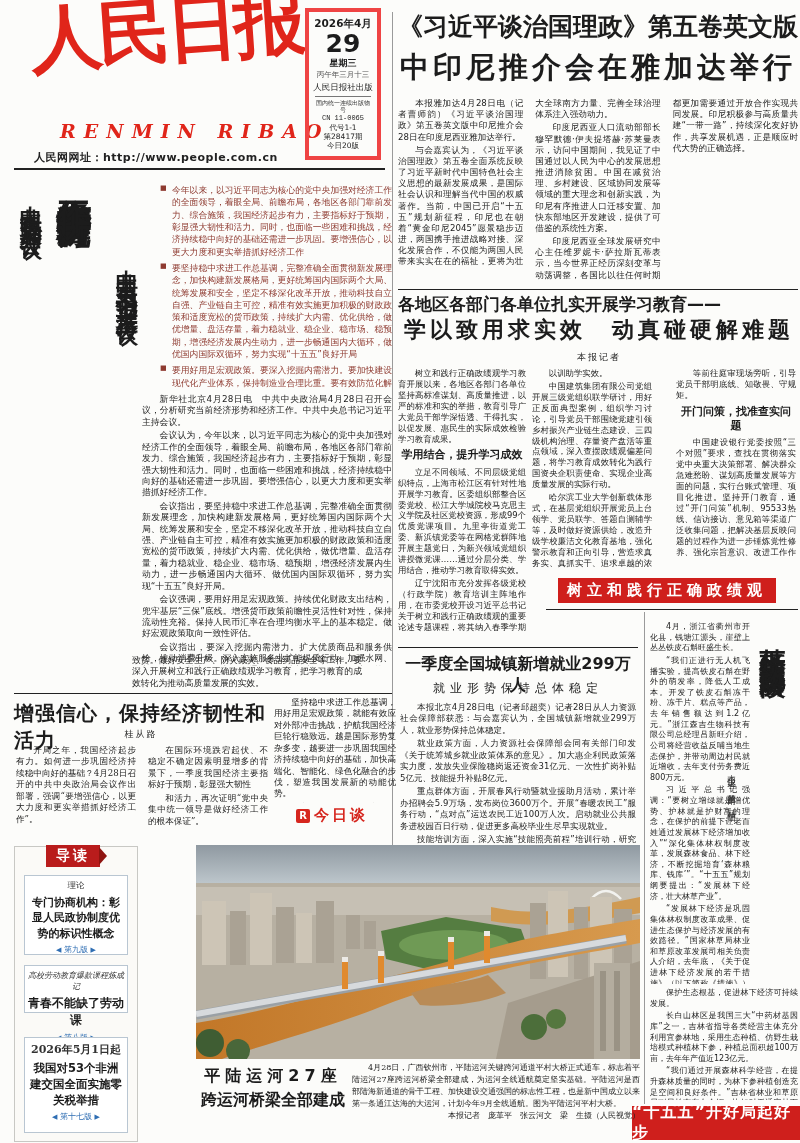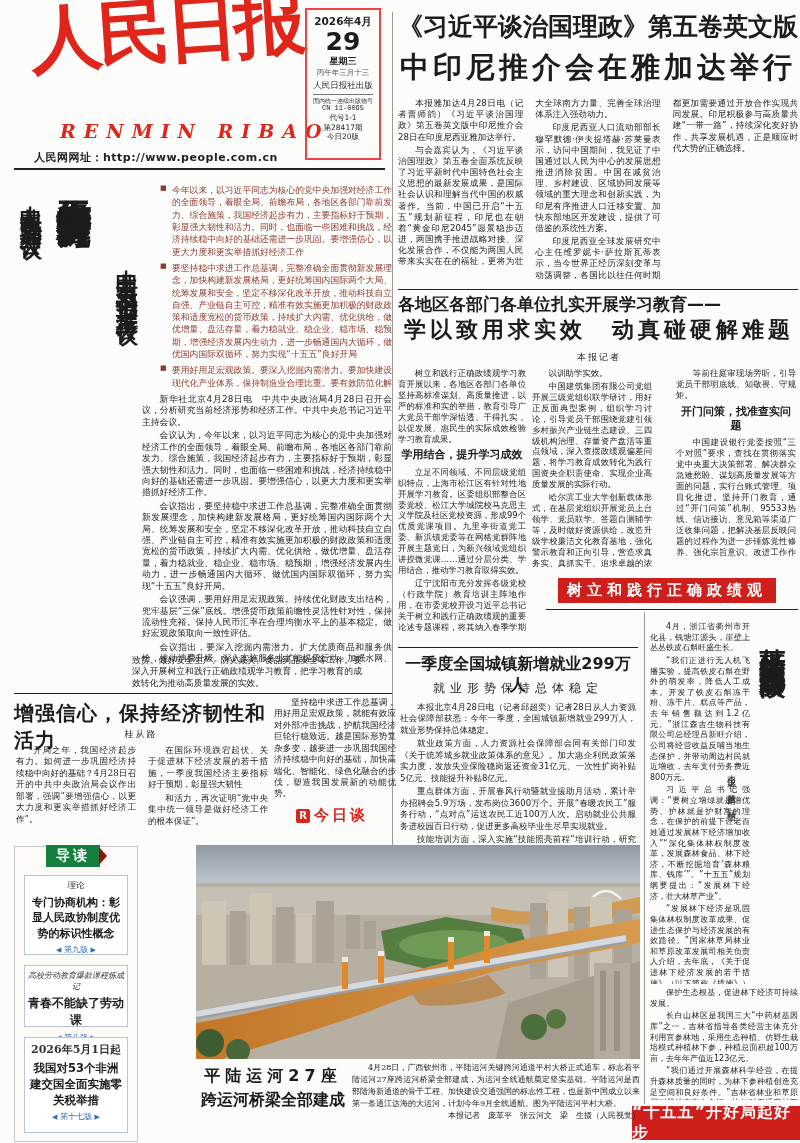--- a/index.html
+++ b/index.html
@@ -11,21 +11,21 @@
   .rule{background:#222;}
   .vrule{background:#9a9a9a;}
   .just p{margin:0 0 2px;text-indent:2em;text-align:justify;}
   .noindent p:first-child{text-indent:0;}
   
   #masthead-title{font-family:"DejaVu Serif","Liberation Serif",serif;font-weight:700;color:#e0251a;
     font-size:72px;letter-spacing:-4px;transform:rotate(-4deg);transform-origin:left top;line-height:1;}
   #masthead-latin{color:#e0251a;font-weight:700;font-size:19px;letter-spacing:8px;}
   #masthead-site{font-size:11px;font-weight:700;letter-spacing:.5px;color:#222;}
   
-  #date-box{border:2px solid #ef4444;box-sizing:border-box;text-align:center;padding-top:5px;line-height:1.25;}
+  #date-box{border:4px solid #ef4444;box-sizing:border-box;text-align:center;padding-top:5px;line-height:1.25;}
   #date-box .ym{font-size:10.5px;font-weight:700;}
   #date-box .day{font-size:25px;font-weight:700;line-height:1.1;}
   #date-box .wk{font-size:9px;font-weight:700;}
   #date-box .lunar{font-size:7.5px;color:#555;margin-top:1px;}
   #date-box .pub{font-size:8.5px;margin-top:3px;}
   #date-box .pubno{border-top:1px solid #777;margin:3px 6px 0;padding-top:2px;font-size:6px;color:#333;}
   #date-box .cn{font-size:7px;font-family:Liberation Mono, monospace;}
   #date-box .code,#date-box .issue,#date-box .pages{font-size:7.5px;}
   
   #lead-h1{font-size:25px;font-weight:900;text-align:center;letter-spacing:0;}
@@ -59,21 +59,21 @@
   #cm-logo{display:flex;align-items:center;gap:4px;}
   #cm-logo .badge{width:14px;height:14px;background:#d6261e;color:#fff;border-radius:2px;
      font-size:10px;font-weight:700;display:flex;align-items:center;justify-content:center;}
   #cm-logo .txt{font-size:15px;font-weight:900;color:#d6261e;letter-spacing:3px;}
   
   #forest-col,#forest-bottom{font-size:8px;line-height:1.33;overflow:hidden;}
   #forest-vhead{font-size:26px;font-weight:900;letter-spacing:2px;}
   #forest-vbyline{font-size:8.5px;letter-spacing:2px;color:#333;}
   
   #guide-panel{border:1px solid #c8c8c4;background:#fbfaf7;box-sizing:border-box;}
-  #guide-tab{background:#15803d;color:#fff;font-size:14px;font-weight:800;letter-spacing:3px;
+  #guide-tab{background:#b91c1c;color:#fff;font-size:14px;font-weight:800;letter-spacing:3px;
      display:flex;align-items:center;justify-content:center;}
   #guide-tab .fold{position:absolute;right:-7px;top:2px;width:0;height:0;
      border-left:8px solid #8f1410;border-top:9px solid transparent;border-bottom:9px solid transparent;}
   .guide-box{position:absolute;left:9px;width:104px;border:1px solid #b9c6d2;background:#fff;
      box-sizing:border-box;text-align:center;padding:4px 3px;}
   .guide-kicker{font-size:8.5px;color:#333;font-family:"DejaVu Serif",serif;}
   .guide-title{font-size:11px;font-weight:800;line-height:1.4;margin:3px 0;}
   .guide-page{color:#2f6eb3;font-size:8px;}
   .guide-page .tri{font-size:7px;}
   
@@ -135,21 +135,21 @@
     </div>
   <div class="abs just noindent" id="pb-tail" style="left:132px;top:655px;width:230px;height:36px;">
       <p>致贫。做好安全生产、防灾减灾、食品药品安全等工作。要深入开展树立和践行正确政绩观学习教育，把学习教育的成效转化为推动高质量发展的实效。</p>
     </div>
   <div class="abs rule" style="left:14px;top:693px;width:378px;height:1px;"></div>
 
   <div class="abs" id="cm-title" style="left:14px;top:700px;width:254px;">增强信心，保持经济韧性和活力</div>
   <div class="abs" id="cm-author" style="left:14px;top:728px;width:254px;">桂从路</div>
   <div class="abs just serif" id="cm-cols" style="left:16px;top:745px;width:252px;height:100px;">
       <p>开局之年，我国经济起步有力。如何进一步巩固经济持续稳中向好的基础？4月28日召开的中共中央政治局会议作出部署，强调“要增强信心，以更大力度和更实举措抓好经济工作”。</p>
-      <p>在国际环境跌宕起伏、关于促进林下经济发展的若干措施，一季度我国经济主要指标好于预期，彰显强大韧性</p>
+      <p>在国际环境跌宕起伏、不稳定不确定因素明显增多的背景下，一季度我国经济主要指标好于预期，彰显强大韧性</p>
       <p>和活力，再次证明“党中央集中统一领导是做好经济工作的根本保证”。</p>
     </div>
   <div class="abs just serif" id="cm-col3" style="left:274px;top:697px;width:122px;height:106px;">
       <p>坚持稳中求进工作总基调，用好用足宏观政策，就能有效应对外部冲击挑战，护航我国经济巨轮行稳致远。越是国际形势复杂多变，越要进一步巩固我国经济持续稳中向好的基础，加快高端化、智能化、绿色化融合的步伐，塑造我国发展新的动能优势。</p>
       <p>信心，在把握大势、实干笃行中凝聚。深入贯彻落实党中央决策部署，一步一个脚印向前走，我们定能实现“十五五”良好开局。</p>
     </div>
   <div class="abs" id="cm-logo" style="left:296px;top:806px;">
     <span class="badge">R</span>
     <span class="txt">今日谈</span>
   </div>
@@ -173,21 +173,21 @@
       <p class="col-subhead">开门问策，找准查实问题</p>
       <p>中国建设银行党委按照“三个对照”要求，查找在贯彻落实党中央重大决策部署、解决群众急难愁盼、谋划高质量发展等方面的问题，实行台账式管理、项目化推进。坚持开门教育，通过“开门问策”机制、95533热线、信访接访、意见箱等渠道广泛收集问题，把解决基层反映问题的过程作为进一步锤炼党性修养、强化宗旨意识、改进工作作风、提升履职能力的过程。</p>
     </div>
   <div class="abs red-banner" style="left:558px;top:578px;width:218px;height:25px;font-size:15px;letter-spacing:5px;">树立和践行正确政绩观</div>
   <div class="abs rule" style="left:546px;top:609px;width:252px;height:1px;"></div>
 
   <div class="abs rule" style="left:398px;top:647px;width:240px;height:1px;"></div>
   <div class="abs" id="jobs-title" style="left:398px;top:654px;width:240px;">一季度全国城镇新增就业299万人</div>
   <div class="abs serif" id="jobs-sub" style="left:398px;top:680px;width:240px;">就业形势保持总体稳定</div>
   <div class="abs just" id="jobs-body" style="left:400px;top:702px;width:236px;height:146px;">
-      <p>本报北京4月28日电（记者邱超奕）记者28日从人力资源社会保障部获悉：今年一季度，全国城镇新增就业299万人，就业形势保持总体稳定。</p>
+      <p>本报北京4月28日电（记者邱超奕）记者28日从人力资源社会保障部获悉：与会嘉宾认为，全国城镇新增就业299万人，就业形势保持总体稳定。</p>
       <p>就业政策方面，人力资源社会保障部会同有关部门印发《关于统筹城乡就业政策体系的意见》。加大惠企利民政策落实力度，发放失业保险稳岗返还资金31亿元、一次性扩岗补贴5亿元、技能提升补贴8亿元。</p>
       <p>重点群体方面，开展春风行动暨就业援助月活动，累计举办招聘会5.9万场，发布岗位3600万个。开展“春暖农民工”服务行动，“点对点”运送农民工近100万人次。启动就业公共服务进校园百日行动，促进更多高校毕业生尽早实现就业。</p>
       <p>技能培训方面，深入实施“技能照亮前程”培训行动，研究制定大规模职业技能提升培训行动政策举措，加强人工智能、低空经济、新能源汽车、康养服务等领域优质培训资源供给。（相关报道见第八版）</p>
     </div>
 
   <div class="abs vrule" style="left:644px;top:612px;width:1px;height:492px;"></div>
   <div class="abs just" id="forest-col" style="left:650px;top:622px;width:100px;height:362px;">
       <p>4月，浙江省衢州市开化县，钱塘江源头，崖壁上丛丛铁皮石斛旺盛生长。</p>
       <p>“我们正进行无人机飞播实验，提高铁皮石斛在野外的萌发率，降低人工成本。开发了铁皮石斛冻干粉、冻干片、糕点等产品，去年销售额达到1.2亿元。”浙江森吉生物科技有限公司总经理吕新旺介绍，公司将经营收益反哺当地生态保护，并带动周边村民就近增收，去年支付劳务费近800万元。</p>
       <p>习近平总书记强调：“要树立增绿就是增优势、护林就是护财富的理念，在保护的前提下让老百姓通过发展林下经济增加收入”“深化集体林权制度改革，发展森林食品、林下经济，不断挖掘培育‘森林粮库、钱库’”。“十五五”规划纲要提出：“发展林下经济，壮大林草产业”。</p>
@@ -201,21 +201,21 @@
       <p>“我们通过开展森林科学经营，在提升森林质量的同时，为林下参种植创造充足空间和良好条件。”吉林省林业和草原局副局长李东友介绍，比如对于适宜林下参生长的人工落叶松林，通过科学的经营抚育措施，使其郁闭度保持在合理区间，既有利于林木快速成材，也促进形成满足林下参种植的产业发展空间。</p>
     </div>
   <div class="abs red-banner" style="left:632px;top:1106px;width:168px;height:34px;font-size:16px;letter-spacing:1px;">“十五五”开好局起好步</div>
 
   <div class="abs" id="guide-panel" style="left:14px;top:846px;width:124px;height:296px;">
     <div class="guide-box" style="top:28px;height:80px;">
       <div class="guide-kicker">理论</div>
       <div class="guide-title">专门协商机构：彰显人民政协制度优势的标识性概念</div>
       <div class="guide-page"><span class="tri">◀</span> <span>第九版</span> <span class="tri">▶</span></div>
     </div>
-    <div class="guide-box" style="top:118px;height:62px;">
+    <div class="guide-box" style="top:118px;height:48px;">
       <div class="guide-kicker" style="font-style:italic;font-size:8px;">高校劳动教育爆款课程炼成记</div>
       <div class="guide-title" style="font-size:12px;">青春不能缺了劳动课</div>
       <div class="guide-page"><span class="tri">◀</span> <span>第八版</span> <span class="tri">▶</span></div>
     </div>
     <div class="guide-box" style="top:190px;height:96px;">
       <div class="guide-kicker serif" style="font-weight:700;font-size:11px;">2026年5月1日起</div>
       <div class="guide-title" style="font-size:11.5px;">我国对53个非洲建交国全面实施零关税举措</div>
       <div class="guide-page"><span class="tri">◀</span> <span>第十七版</span> <span class="tri">▶</span></div>
     </div>
   </div>

